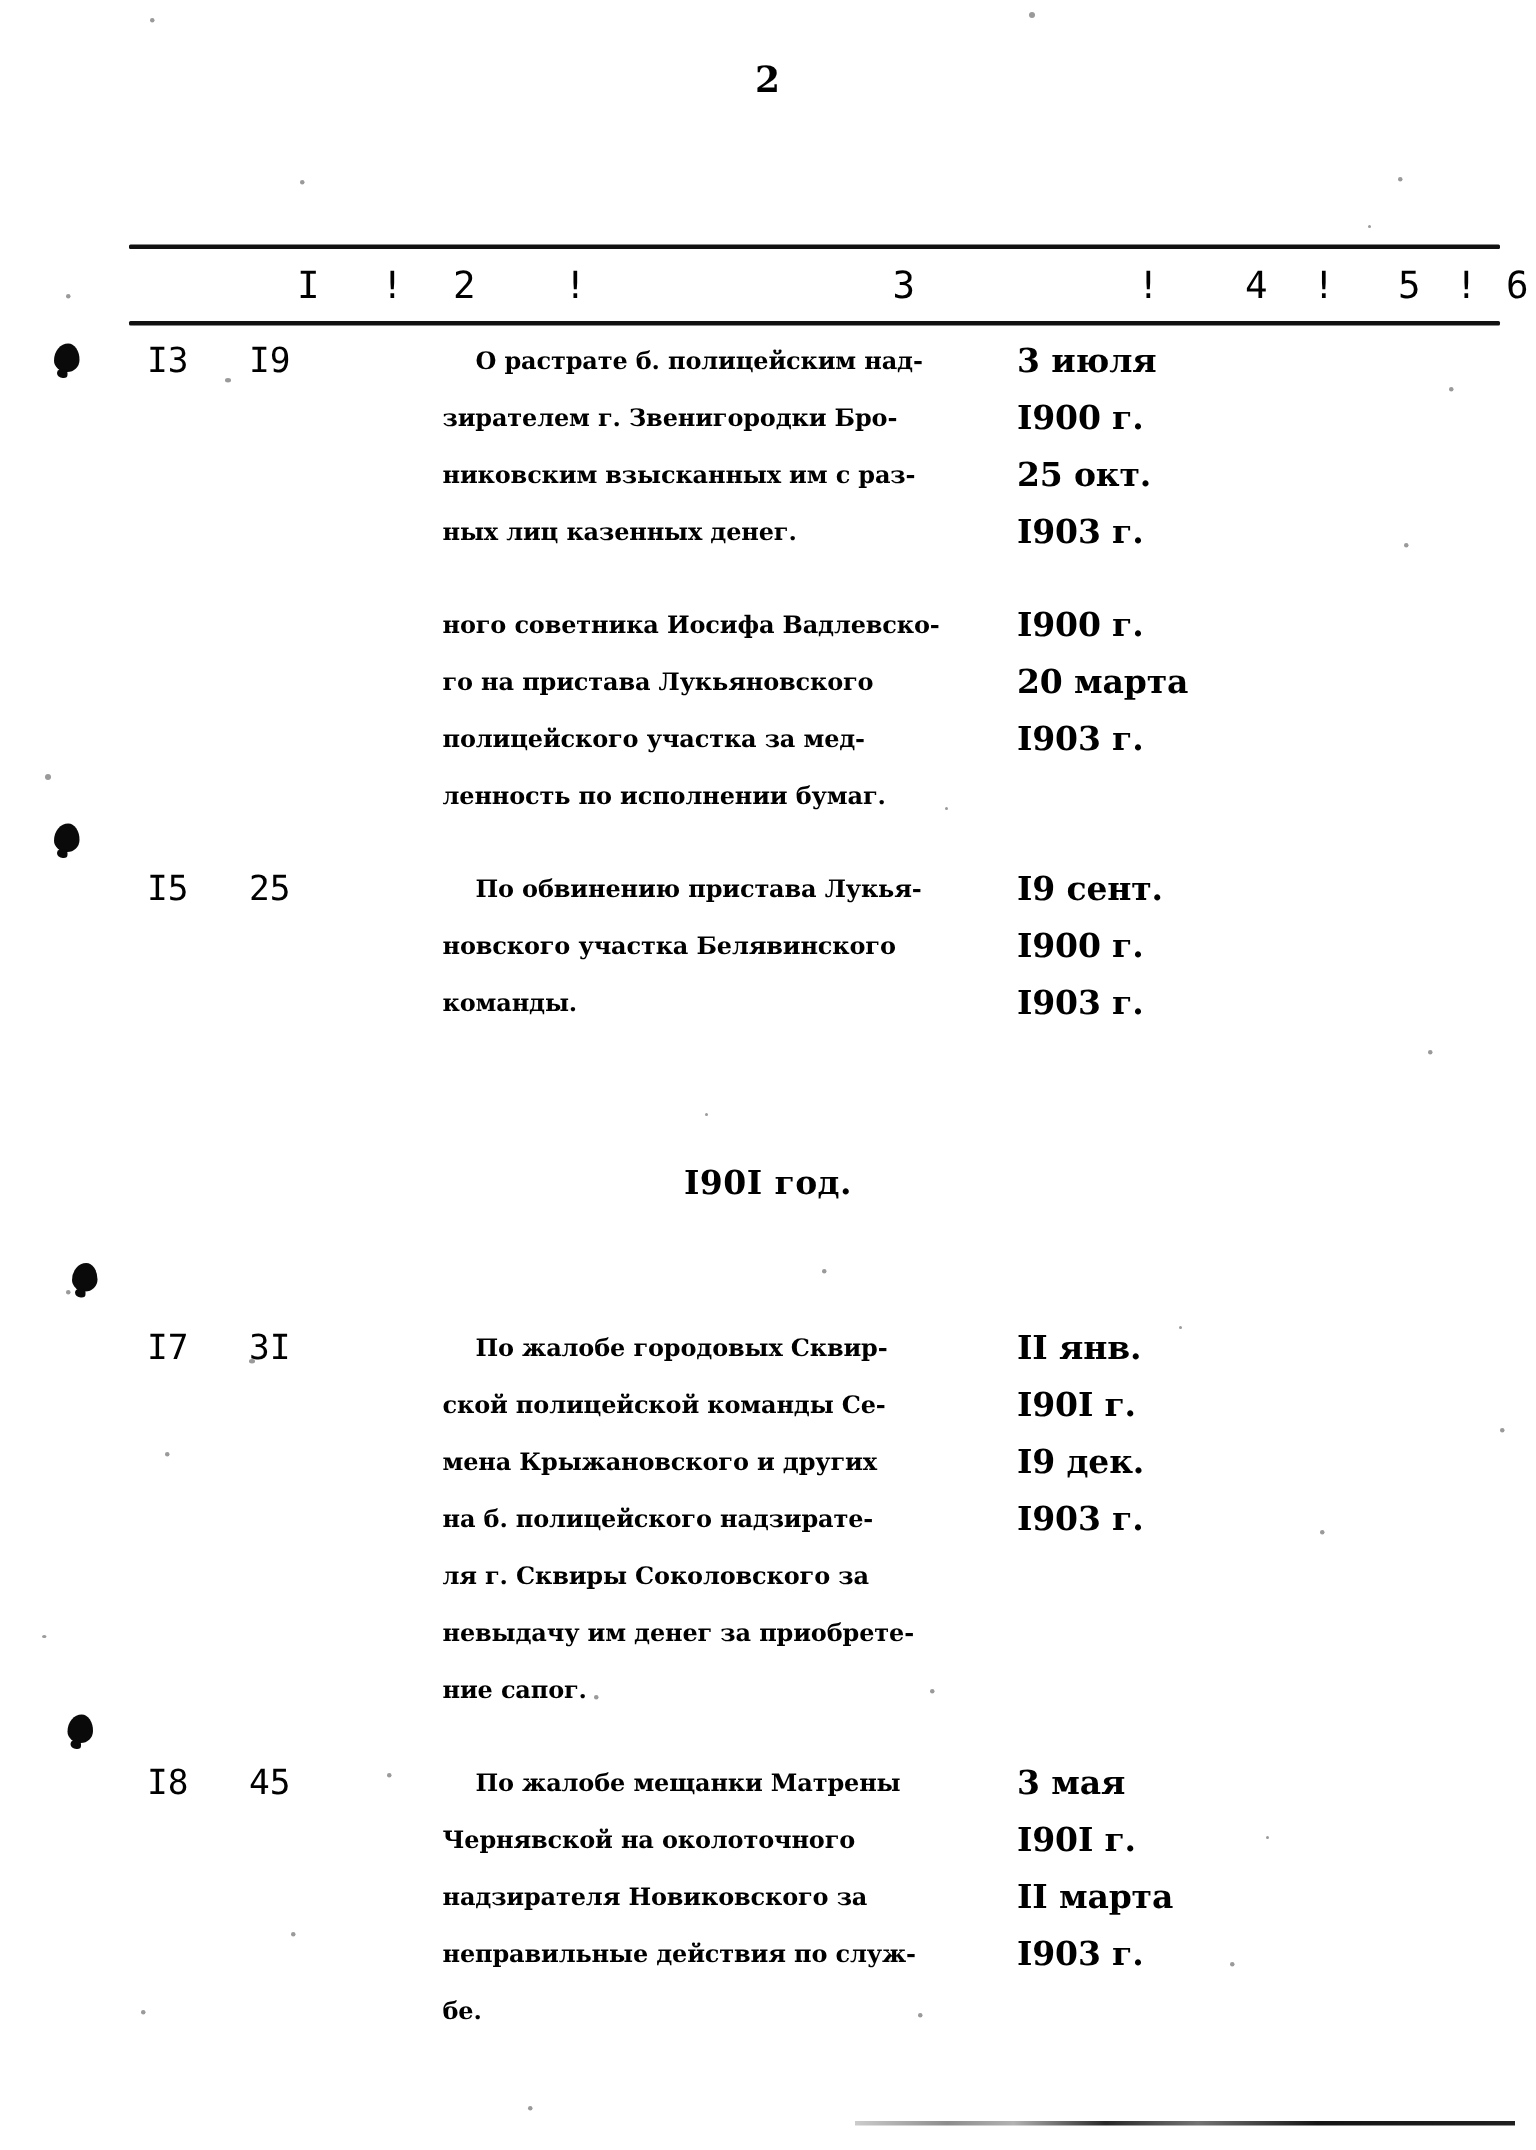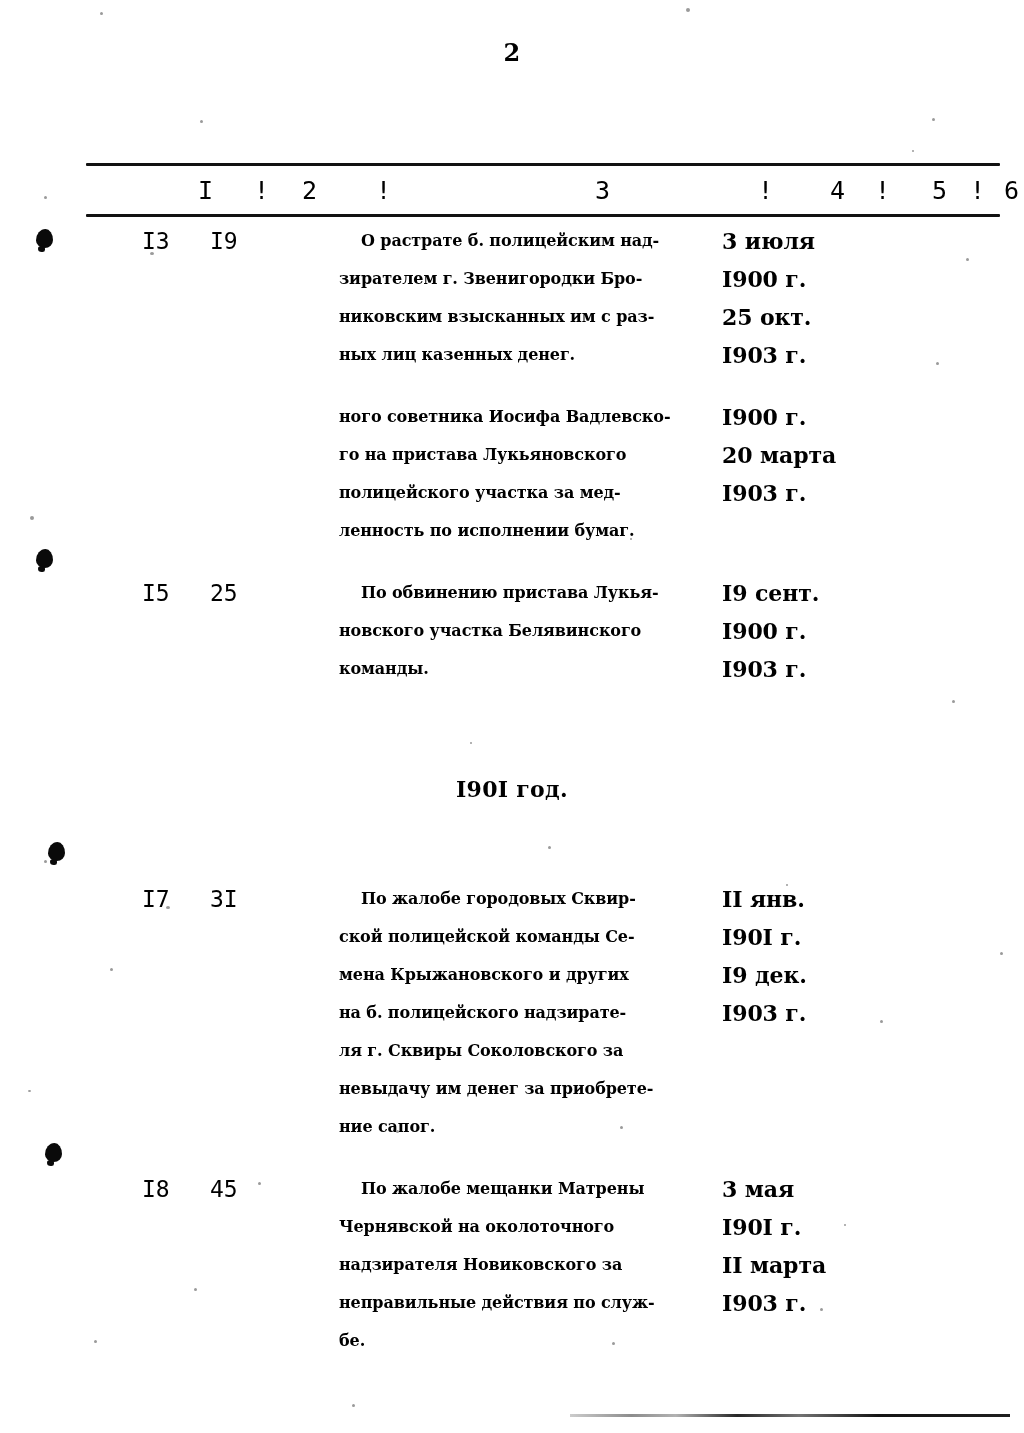--- a/index.html
+++ b/index.html
@@ -77,21 +77,20 @@
     position: absolute;
     left: 0;
     top: 222px;
     width: 1024px;
   }
 
   .entry {
     position: relative;
     display: block;
     margin-bottom: 24px;
-    margin-left: 44px;
   }
 
   .entry-row {
     position: relative;
     min-height: 38px;
   }
 
   .col-num1,
   .col-num2 {
     position: absolute;

